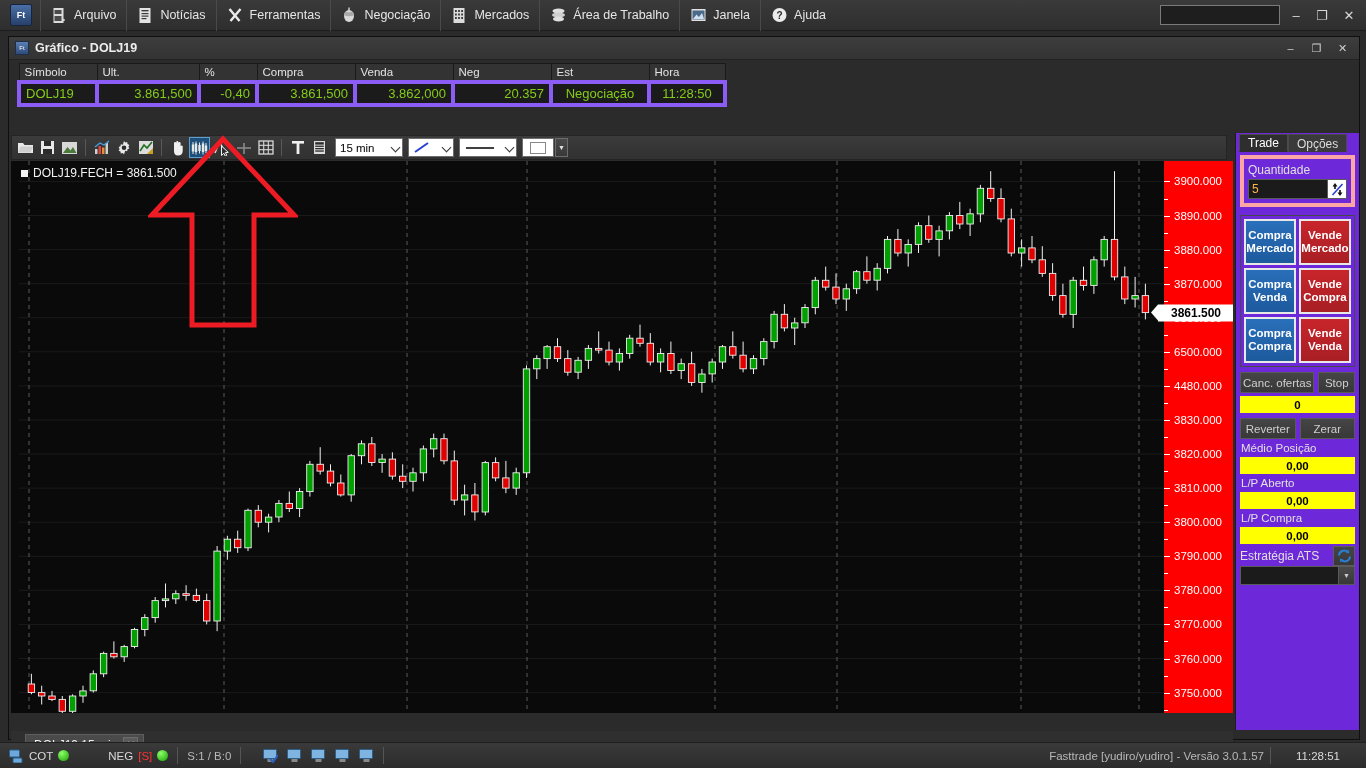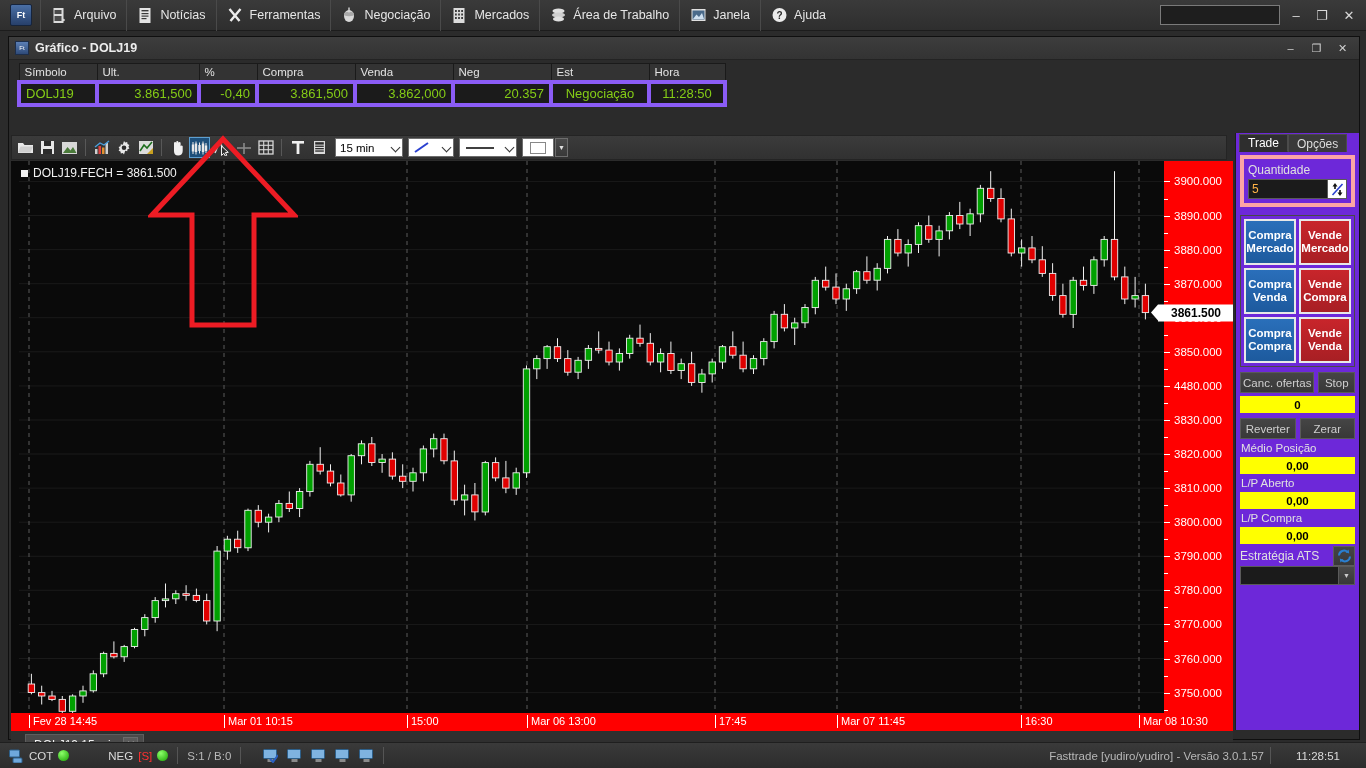--- a/index.html
+++ b/index.html
@@ -803,21 +803,21 @@
         <div class="ytick" style="top:88.6px"></div>
         <div class="ylab" style="top:88.6px">3880.000</div>
         <div class="ytickm" style="top:105.6px"></div>
         <div class="ytick" style="top:122.7px"></div>
         <div class="ylab" style="top:122.7px">3870.000</div>
         <div class="ytickm" style="top:139.7px"></div>
         <div class="ytick" style="top:156.7px"></div>
         <div class="ylab" style="top:156.7px">3860.000</div>
         <div class="ytickm" style="top:173.8px"></div>
         <div class="ytick" style="top:190.8px"></div>
-        <div class="ylab" style="top:190.8px">3850.000</div>
+        <div class="ylab" style="top:190.8px">6500.000</div>
         <div class="ytickm" style="top:207.9px"></div>
         <div class="ytick" style="top:224.9px"></div>
         <div class="ylab" style="top:224.9px">4480.000</div>
         <div class="ytickm" style="top:241.9px"></div>
         <div class="ytick" style="top:259.0px"></div>
         <div class="ylab" style="top:259.0px">3830.000</div>
         <div class="ytickm" style="top:276.0px"></div>
         <div class="ytick" style="top:293.0px"></div>
         <div class="ylab" style="top:293.0px">3820.000</div>
         <div class="ytickm" style="top:310.1px"></div>
@@ -839,30 +839,20 @@
         <div class="ytick" style="top:497.5px"></div>
         <div class="ylab" style="top:497.5px">3760.000</div>
         <div class="ytickm" style="top:514.5px"></div>
         <div class="ytick" style="top:531.6px"></div>
         <div class="ylab" style="top:531.6px">3750.000</div>
         <div class="ytickm" style="top:548.6px"></div>
       </div>
     <div id="pricetag" style="top: 151.6px;">3861.500</div>
   </div>
 
-  <div id="xaxis">
-      <div class="xlab" style="left:18px">Fev 28 14:45</div>
-      <div class="xlab" style="left:213px">Mar 01 10:15</div>
-      <div class="xlab" style="left:396px">15:00</div>
-      <div class="xlab" style="left:516px">Mar 06 13:00</div>
-      <div class="xlab" style="left:704px">17:45</div>
-      <div class="xlab" style="left:826px">Mar 07 11:45</div>
-      <div class="xlab" style="left:1010px">16:30</div>
-      <div class="xlab" style="left:1128px">Mar 08 10:30</div>
-    </div>
 
   <div id="tabstrip">
     <div class="ct">
       <span>DOLJ19 15 min</span>
       <span class="ctx">✕</span>
     </div>
   </div>
 
   <div id="trade">
     <div id="ttabs">

